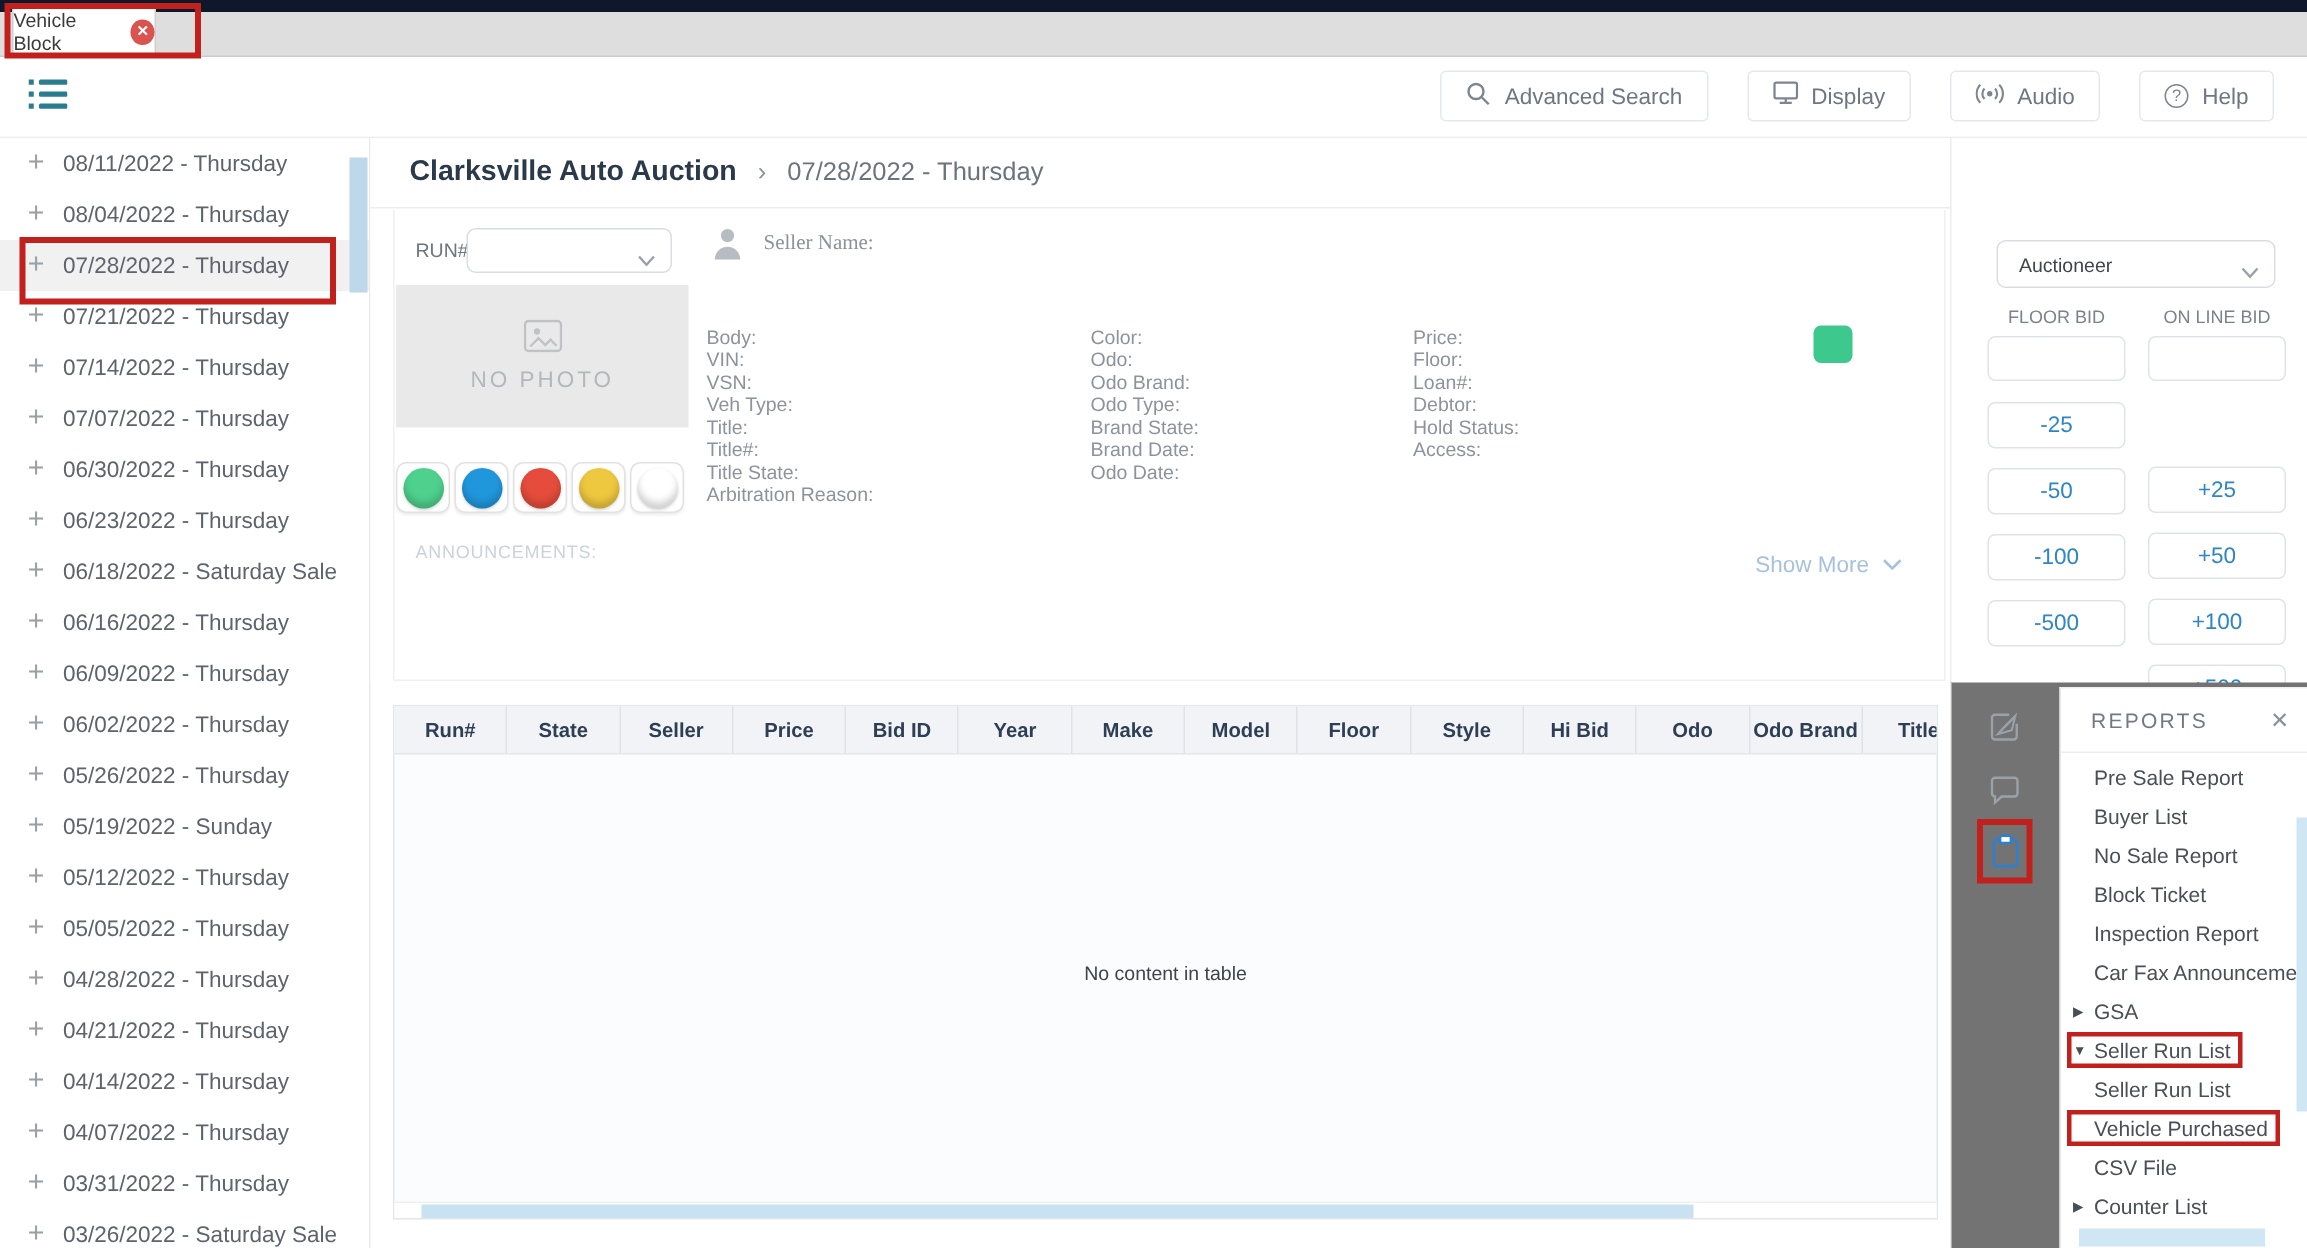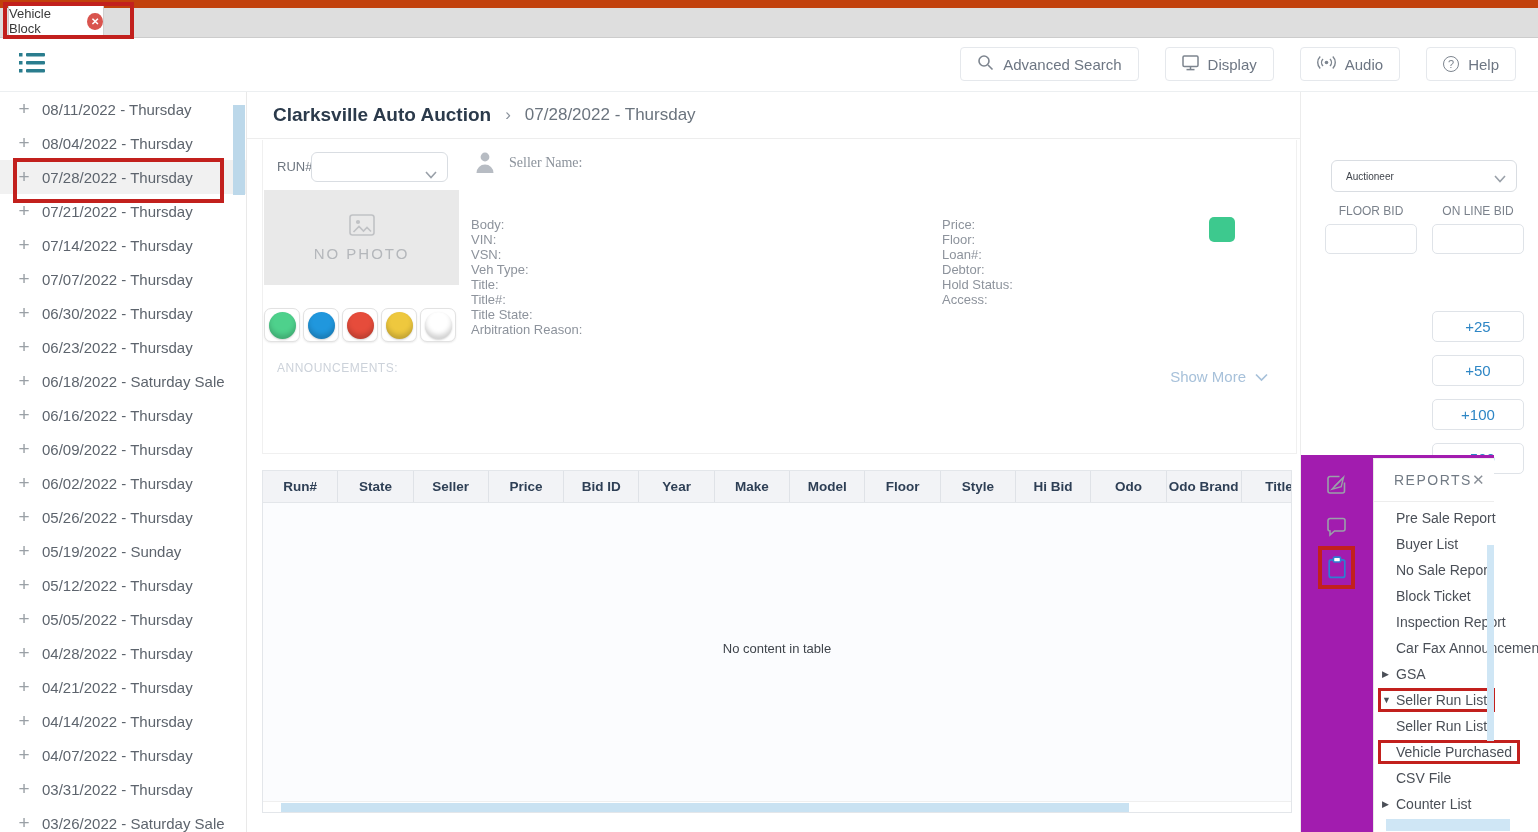--- a/index.html
+++ b/index.html
@@ -1,21 +1,21 @@
 <!DOCTYPE html>
 <html><head>
 <meta charset="utf-8">
 <style>
   * { margin:0; padding:0; box-sizing:border-box; }
   html,body { width:1538px; height:832px; }
   body { position:relative; overflow:hidden; background:#fff;
          font-family:"Liberation Sans", sans-serif; color:#444; }
 
   
-  .tabbar { position:absolute; top:0; left:0; width:100%; height:44px; background:#c2410c; }
+  .tabbar { position:absolute; top:0; left:0; width:100%; height:44px; background:#0f172a; }
   .tabbar-strip { position:absolute; top:8px; left:0; right:0; height:30px; background:#dedede; border-bottom:1px solid #cccccc; }
   .tab-active { position:absolute; left:8px; top:3px; width:96px; height:35px; background:#fff;
                 border:1px solid #cfcfcf; border-bottom:none; display:flex; align-items:center;
                 justify-content:center; gap:7px; font-size:13px; color:#3a3a3a; z-index:2; cursor:pointer; }
   .tab-close { width:17px; height:17px; border-radius:50%; background:#d9544e; color:#fff;
                font-size:10px; font-weight:bold; display:flex; align-items:center; justify-content:center; }
 
   
   .appheader { position:absolute; top:38px; left:0; width:100%; height:54px; background:#fff; border-bottom:1px solid #ecEFF1; border-bottom:1px solid #eceff1; }
   .menu-btn { position:absolute; left:18px; top:13px; width:28px; height:26px; color:#2a7d8e; cursor:pointer; background:none; border:none; }
@@ -77,36 +77,36 @@
         font-weight:bold; color:#2e3f55; border-right:1px solid #dfe2e7; overflow:hidden;
         white-space:nowrap; cursor:pointer; }
   .tbody-msg { position:absolute; left:0; right:0; top:170px; text-align:center; font-size:13px; color:#3f444b; }
   .hscroll { position:absolute; left:0; right:0; bottom:0; height:11px; background:#fff; border-top:1px solid #efefef; }
   .hscroll-thumb { position:absolute; left:18px; top:1px; width:848px; height:9px; background:#c9e2f2; cursor:pointer; }
 
   
   .bidpanel { position:absolute; left:1300px; top:92px; width:238px; height:363px;
               border-left:1px solid #ececec; background:#fff; }
   .auc-select { position:absolute; left:30px; top:68px; width:186px; height:32px; border:1px solid #d9dde2;
-                border-radius:6px; font-size:10px; color:#40454c; display:flex; align-items:center;
+                border-radius:6px; font-size:13px; color:#40454c; display:flex; align-items:center;
                 padding-left:14px; background:#fff; cursor:pointer; }
   .auc-select .sel-chev { top:13px; }
   .bid-head { position:absolute; top:112px; font-size:12px; color:#7b828c; width:92px; text-align:center; }
   .bid-head.floor { left:24px; }  .bid-head.online { left:131px; }
   .bid-input { position:absolute; top:132px; width:92px; height:30px; border:1px solid #dfe3e8;
                border-radius:5px; background:#fff; }
   .bid-input.floor { left:24px; }  .bid-input.online { left:131px; }
   .bid-col { position:absolute; top:176px; display:flex; flex-direction:column; gap:13px; }
   .bid-col.floor { left:24px; }  .bid-col.online { left:131px;margin-top:43px; }
   .bid-btn { width:92px; height:31px; border:1px solid #dfe3e8; border-radius:5px; background:#fff;
              color:#2e86c5; font-size:15px; display:flex; align-items:center; justify-content:center; cursor:pointer; }
 
   
-  .toolsregion { position:absolute; left:1300px; top:455px; width:194px; height:377px;
-                 border-left:1px solid #ececec; background:#a21caf; }
+  .toolsregion { position:absolute; left:1300px; top:455px; width:238px; height:377px;
+                 border-left:1px solid #ececec; background:#737373; }
   .tool-btn { position:absolute; left:20px; width:30px; height:30px; display:flex; align-items:center;
               justify-content:center; background:none; border:none; cursor:pointer; color:#9aa1a9; }
   .tool-btn.edit { top:14px; }
   .tool-btn.comment { top:56px; }
   .tool-btn.clipboard { top:91px; left:17px; width:37px; height:43px; border:4px solid #c2201d; color:#2d7fd1; }
   .reports { position:absolute; left:72px; top:3px; right:0; bottom:0; border-left:1px solid #e7e7e7;
              border-top:1px solid #f0f0f0; background:#fff; }
   .reports-head { height:43px; display:flex; align-items:center; justify-content:space-between;
                   padding:0 12px 0 20px; border-bottom:1px solid #ededed; }
   .reports-title { font-size:14px; color:#717a84; letter-spacing:1.5px; }
@@ -362,20 +362,30 @@
 
     <div>Body:</div>
         <div>VIN:</div>
         <div>VSN:</div>
         <div>Veh Type:</div>
         <div>Title:</div>
         <div>Title#:</div>
         <div>Title State:</div>
         <div>Arbitration Reason:</div>
       </div>
+    <div class="fields c2">
+
+    <div>Color:</div>
+        <div>Odo:</div>
+        <div>Odo Brand:</div>
+        <div>Odo Type:</div>
+        <div>Brand State:</div>
+        <div>Brand Date:</div>
+        <div>Odo Date:</div>
+      </div>
     <div class="fields c3">
 
     <div>Price:</div>
         <div>Floor:</div>
         <div>Loan#:</div>
         <div>Debtor:</div>
         <div>Hold Status:</div>
         <div>Access:</div>
       </div>
 
@@ -424,20 +434,27 @@
     <span class="sel-chev">
       <svg width="12" height="8" viewBox="0 0 12 8">
           <polyline points="1,1 6,6.5 11,1" fill="none" stroke="#9aa1a9" stroke-width="1.6"></polyline>
         </svg>
     </span>
   </div>
   <div class="bid-head floor">FLOOR BID</div>
   <div class="bid-head online">ON LINE BID</div>
   <input class="bid-input floor" style="">
   <input class="bid-input online" style="">
+  <div class="bid-col floor">
+
+  <button class="bid-btn">-25</button>
+      <button class="bid-btn">-50</button>
+      <button class="bid-btn">-100</button>
+      <button class="bid-btn">-500</button>
+    </div>
   <div class="bid-col online">
 
   <button class="bid-btn">+25</button>
       <button class="bid-btn">+50</button>
       <button class="bid-btn">+100</button>
       <button class="bid-btn">+500</button>
     </div>
 </div>
 
 <div class="toolsregion">

